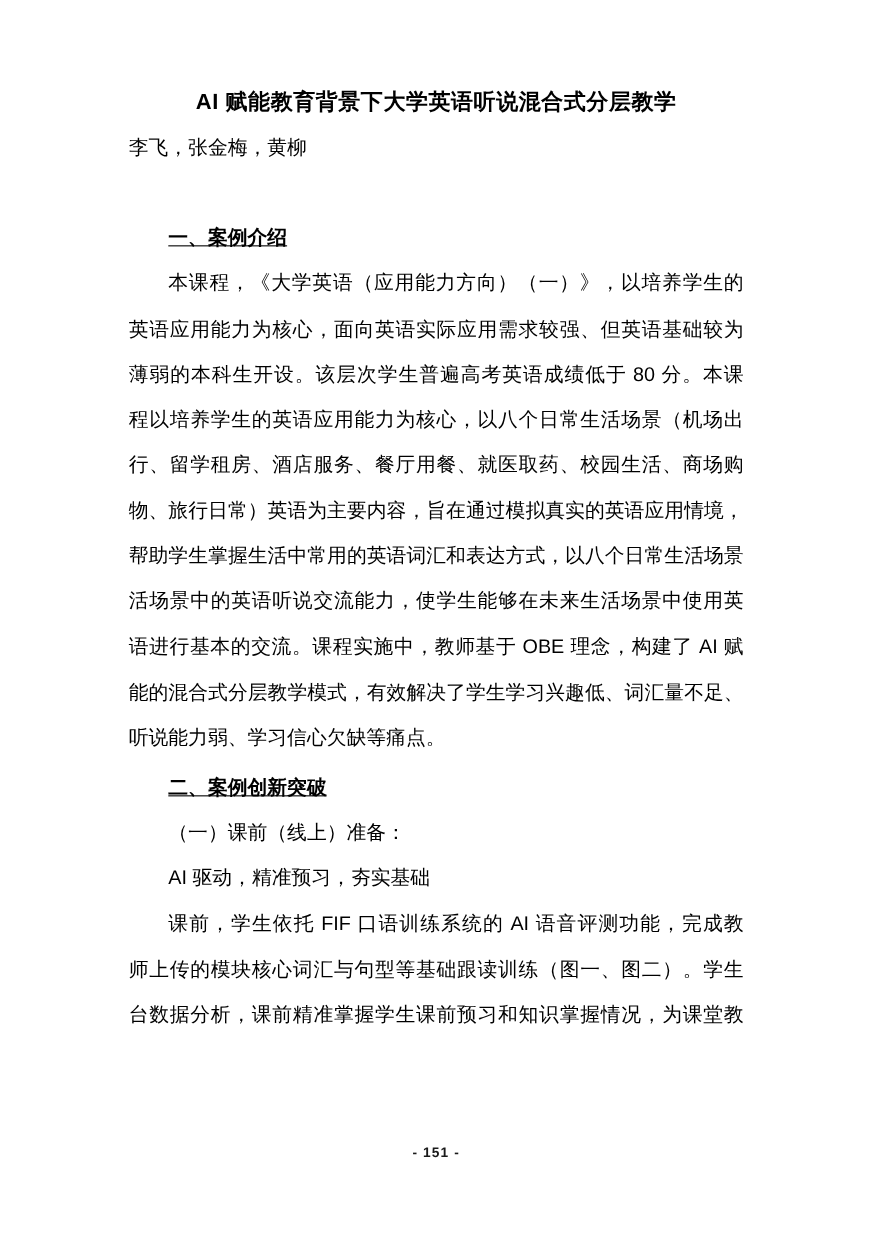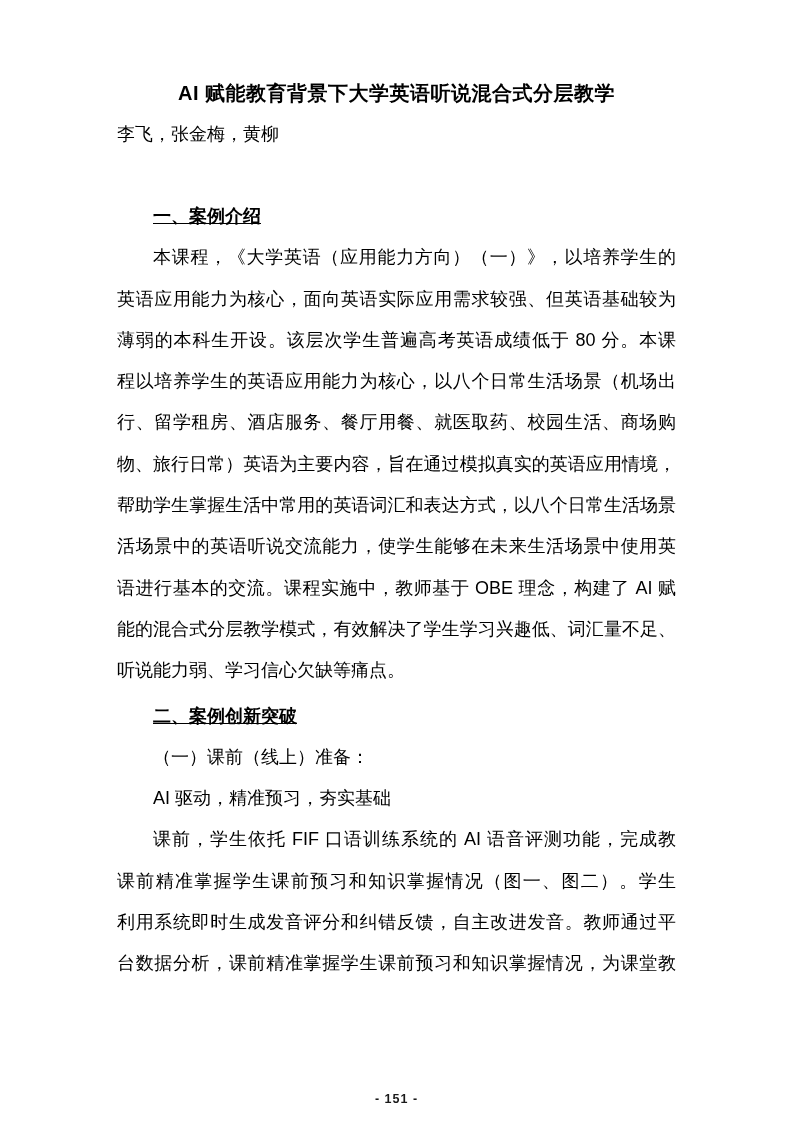--- a/index.html
+++ b/index.html
@@ -57,21 +57,21 @@
     text-align-last: justify;
   }
   .para .line.first {
     text-indent: 2em;
   }
   .para .line.last {
     text-align-last: left;
   }
   .footer {
     position: absolute;
-    top: 1092px;
+    top: 1041px;
     left: 0;
     right: 0;
     text-align: center;
     font-size: 12.5px;
     font-weight: bold;
     letter-spacing: 1px;
     color: #1a1a1a;
   }
 </style>
 </head>
@@ -102,22 +102,21 @@
       </div>
 
     <div class="heading h2">二、案例创新突破</div>
 
     <div class="sub">（一）课前（线上）准备：</div>
 
     <div class="sub">AI 驱动，精准预习，夯实基础</div>
 
     <div class="para">
         <div class="line first">课前，学生依托 FIF 口语训练系统的 AI 语音评测功能，完成教</div>
-        <div class="line">课前精准掌握学生课前预习和知识掌握情况（图一、图二）。学生</div>
-        <div class="line">利用系统即时生成发音评分和纠错反馈，自主改进发音。教师通过平</div>
+        <div class="line">师上传的模块核心词汇与句型等基础跟读训练（图一、图二）。学生</div>
         <div class="line">台数据分析，课前精准掌握学生课前预习和知识掌握情况，为课堂教</div>
       </div>
 
   </div>
 
   <div class="footer">- 151 -</div>
 
 </div>
 
 </body></html>

